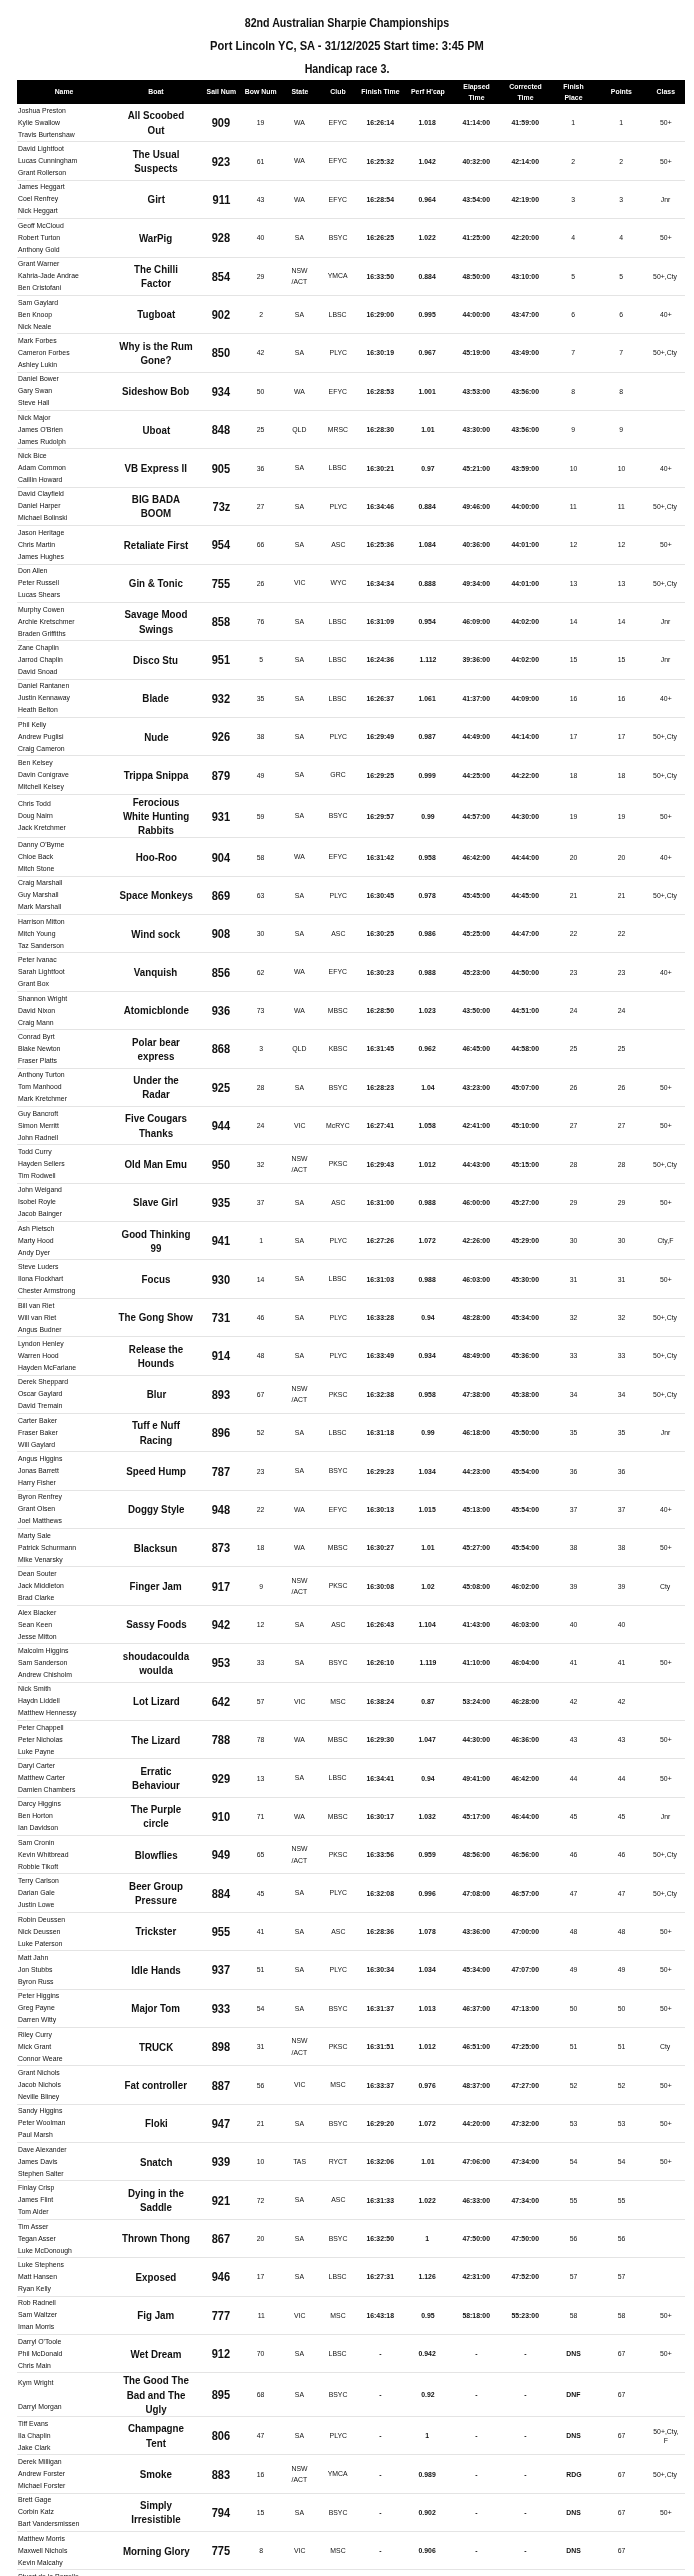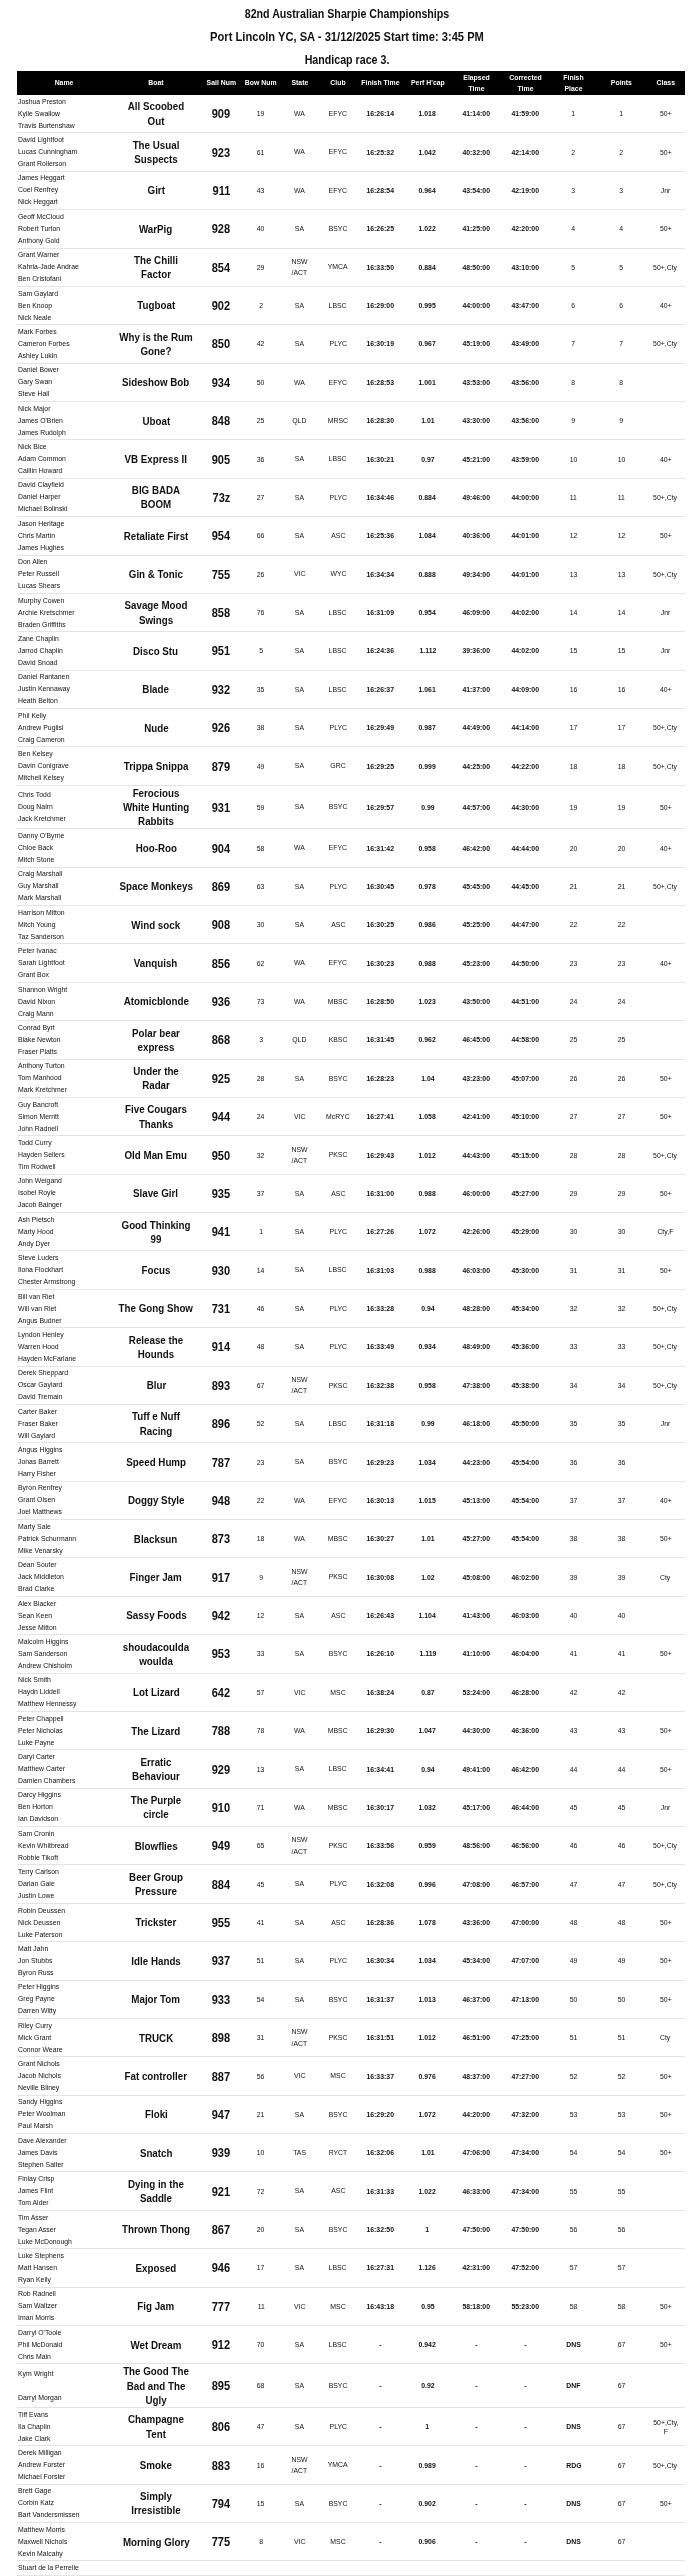--- a/index.html
+++ b/index.html
@@ -1,17 +1,17 @@
 <!DOCTYPE html>
 <html style="font-size:11px"><head>
 <meta charset="utf-8">
 <style>
   html, body { margin: 0; padding: 0; background: #ffffff; }
   body { width: 694px; min-height: 2576px; font-family: "Liberation Sans", sans-serif; color: #111; }
-  .titles { text-align: center; padding-top: 2px; }
+  .titles { text-align: center; padding-top: 11px; }
   .titles div { font-weight: bold; font-size: 13px; line-height: 23px; transform: scaleX(0.82); transform-origin: center; }
   .titles .t1 { font-size: 13px; }
   .titles .t2 { font-size: 13.6px; }
   table { border-collapse: collapse; margin-left: 17px; width: 661px; table-layout: fixed; }
   thead th { background: #000; color: #fff; font-size: 8.1px; font-weight: bold; line-height: 11.5px; height: 24px; padding: 0; text-align: center; }
   thead th span { display: inline-block; transform: scaleX(0.85); }
   tbody td { font-size: 8.1px; text-align: center; padding: 0; border-bottom: 1.4px solid #e4e4e4; vertical-align: middle; }
   tbody td span.c { display: inline-block; transform: scaleX(0.85); }
   td.crew { text-align: left; padding-left: 1.4px; font-size: 8.1px; line-height: 12px; padding-top: 0.7px; padding-bottom: 0.7px; }
   td.crew div { white-space: nowrap; transform: scaleX(0.85); transform-origin: left; }

